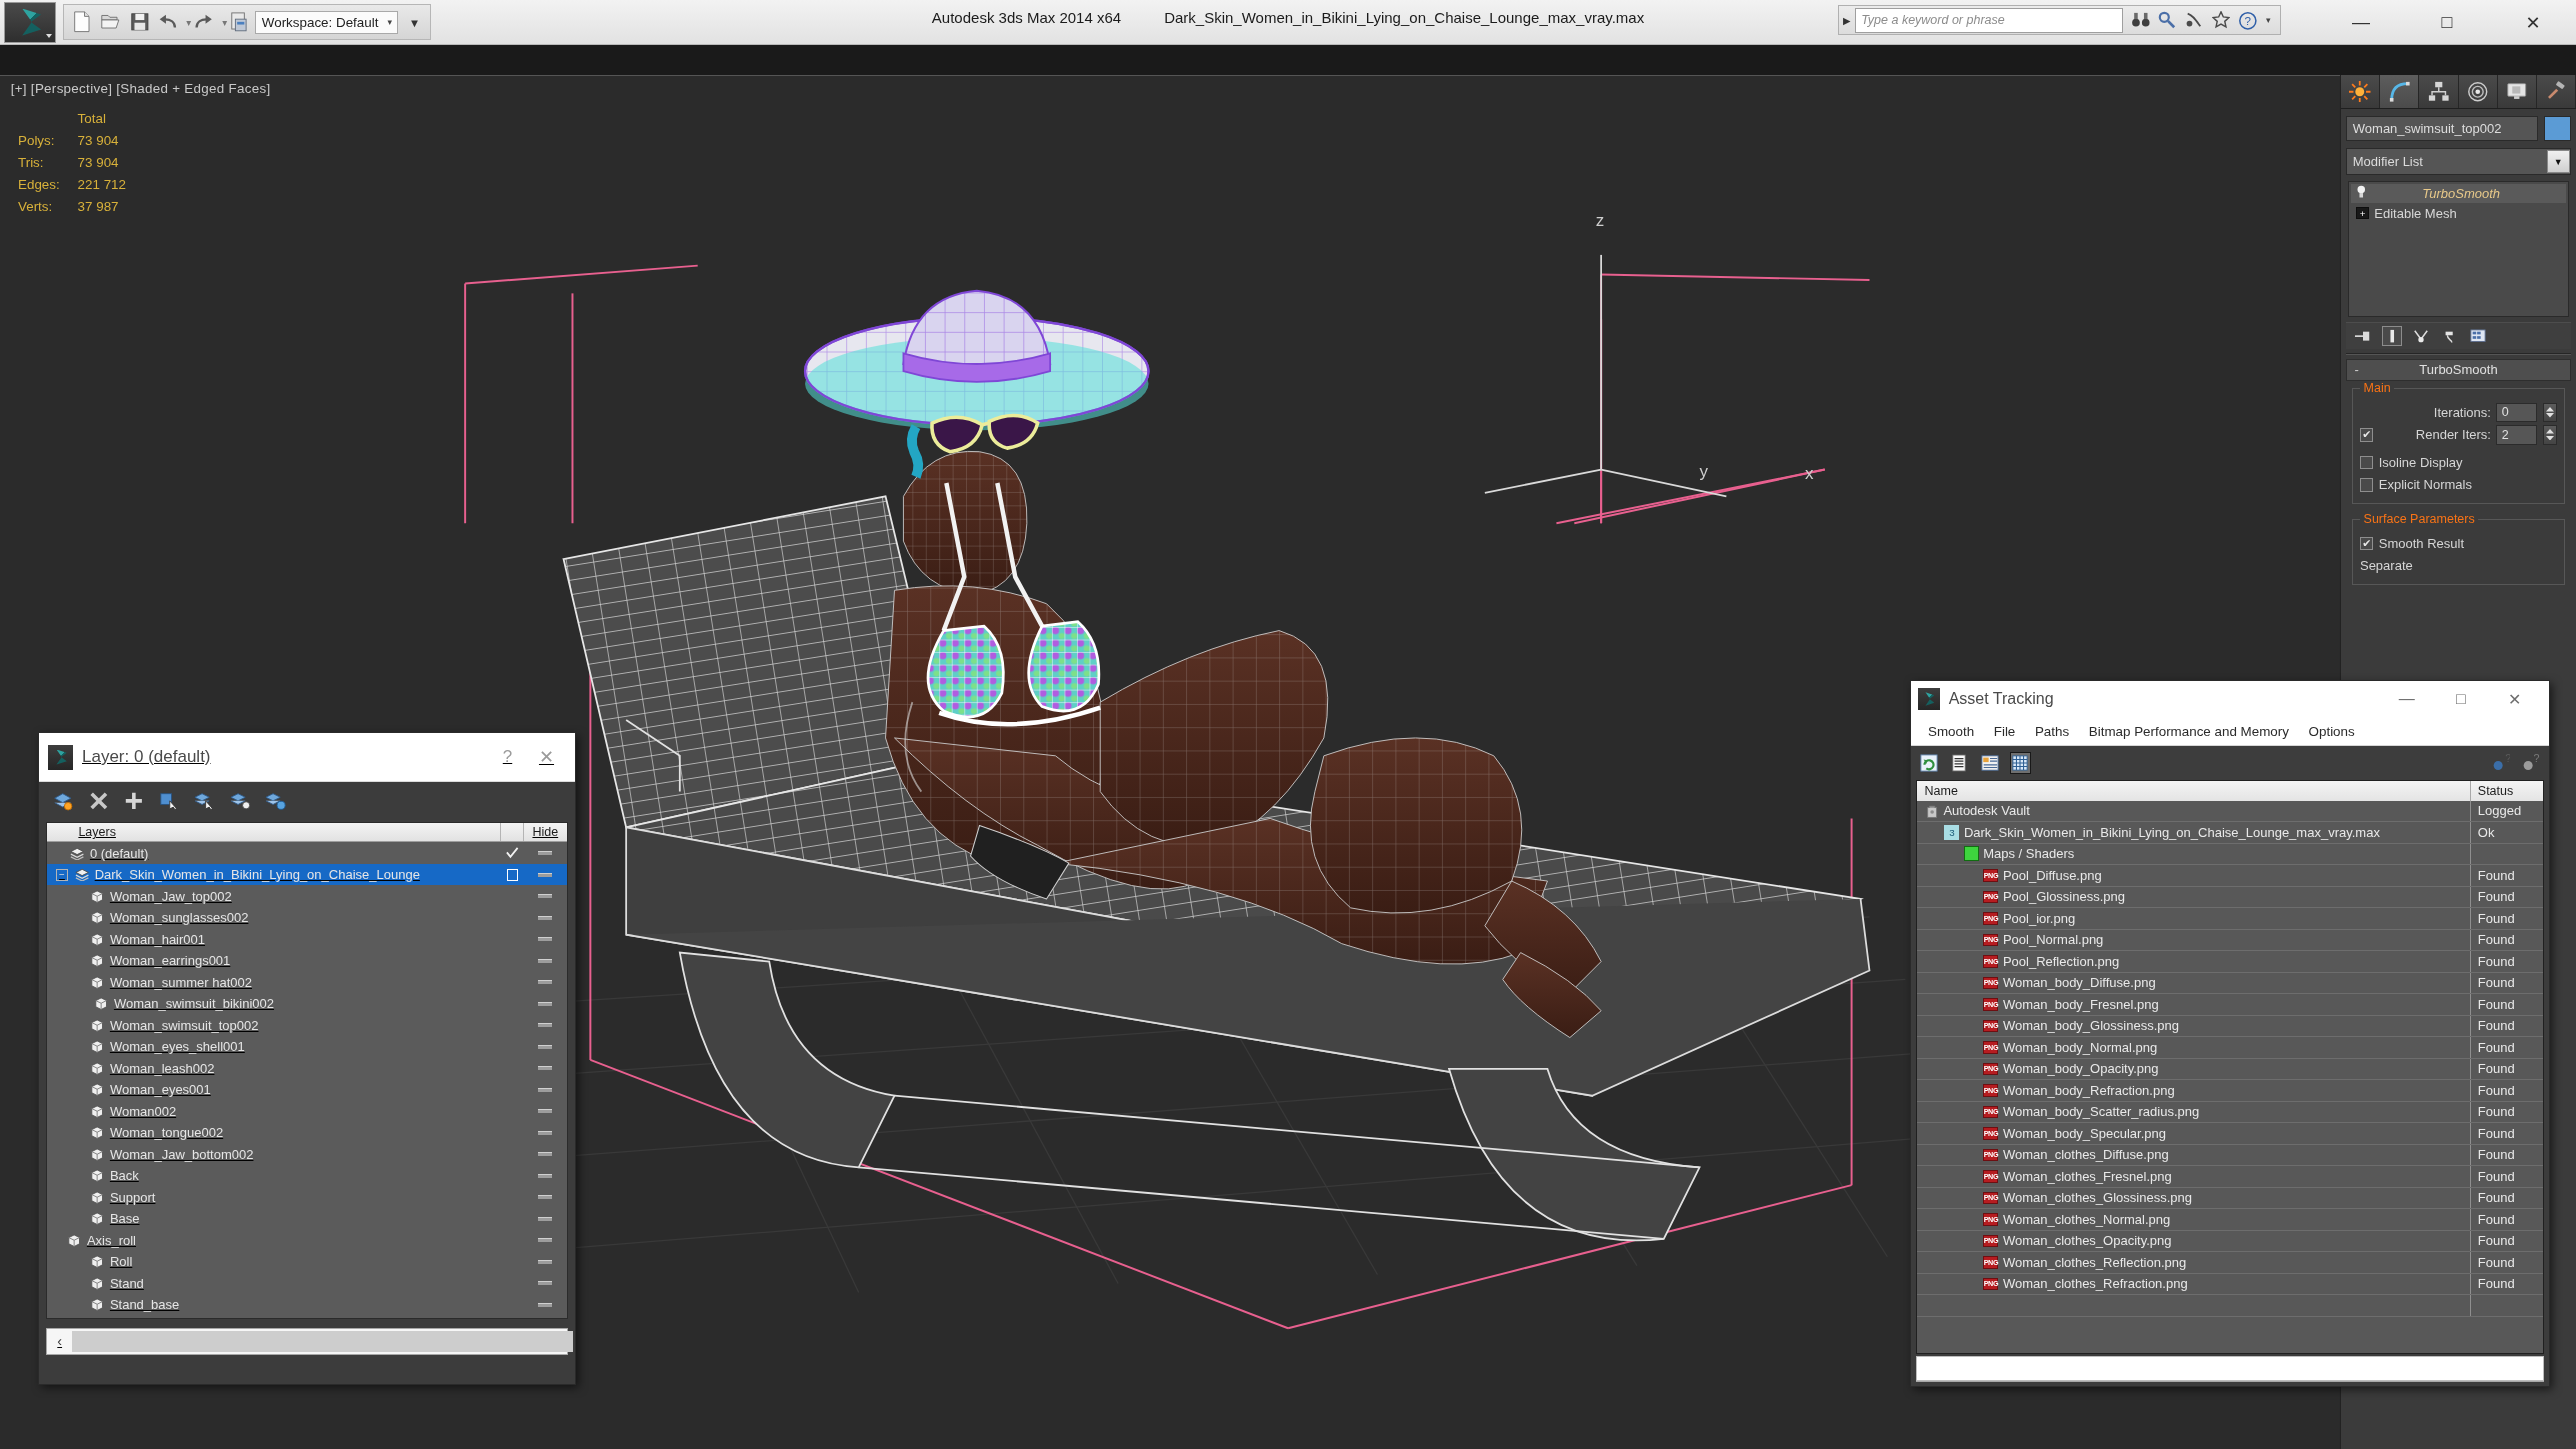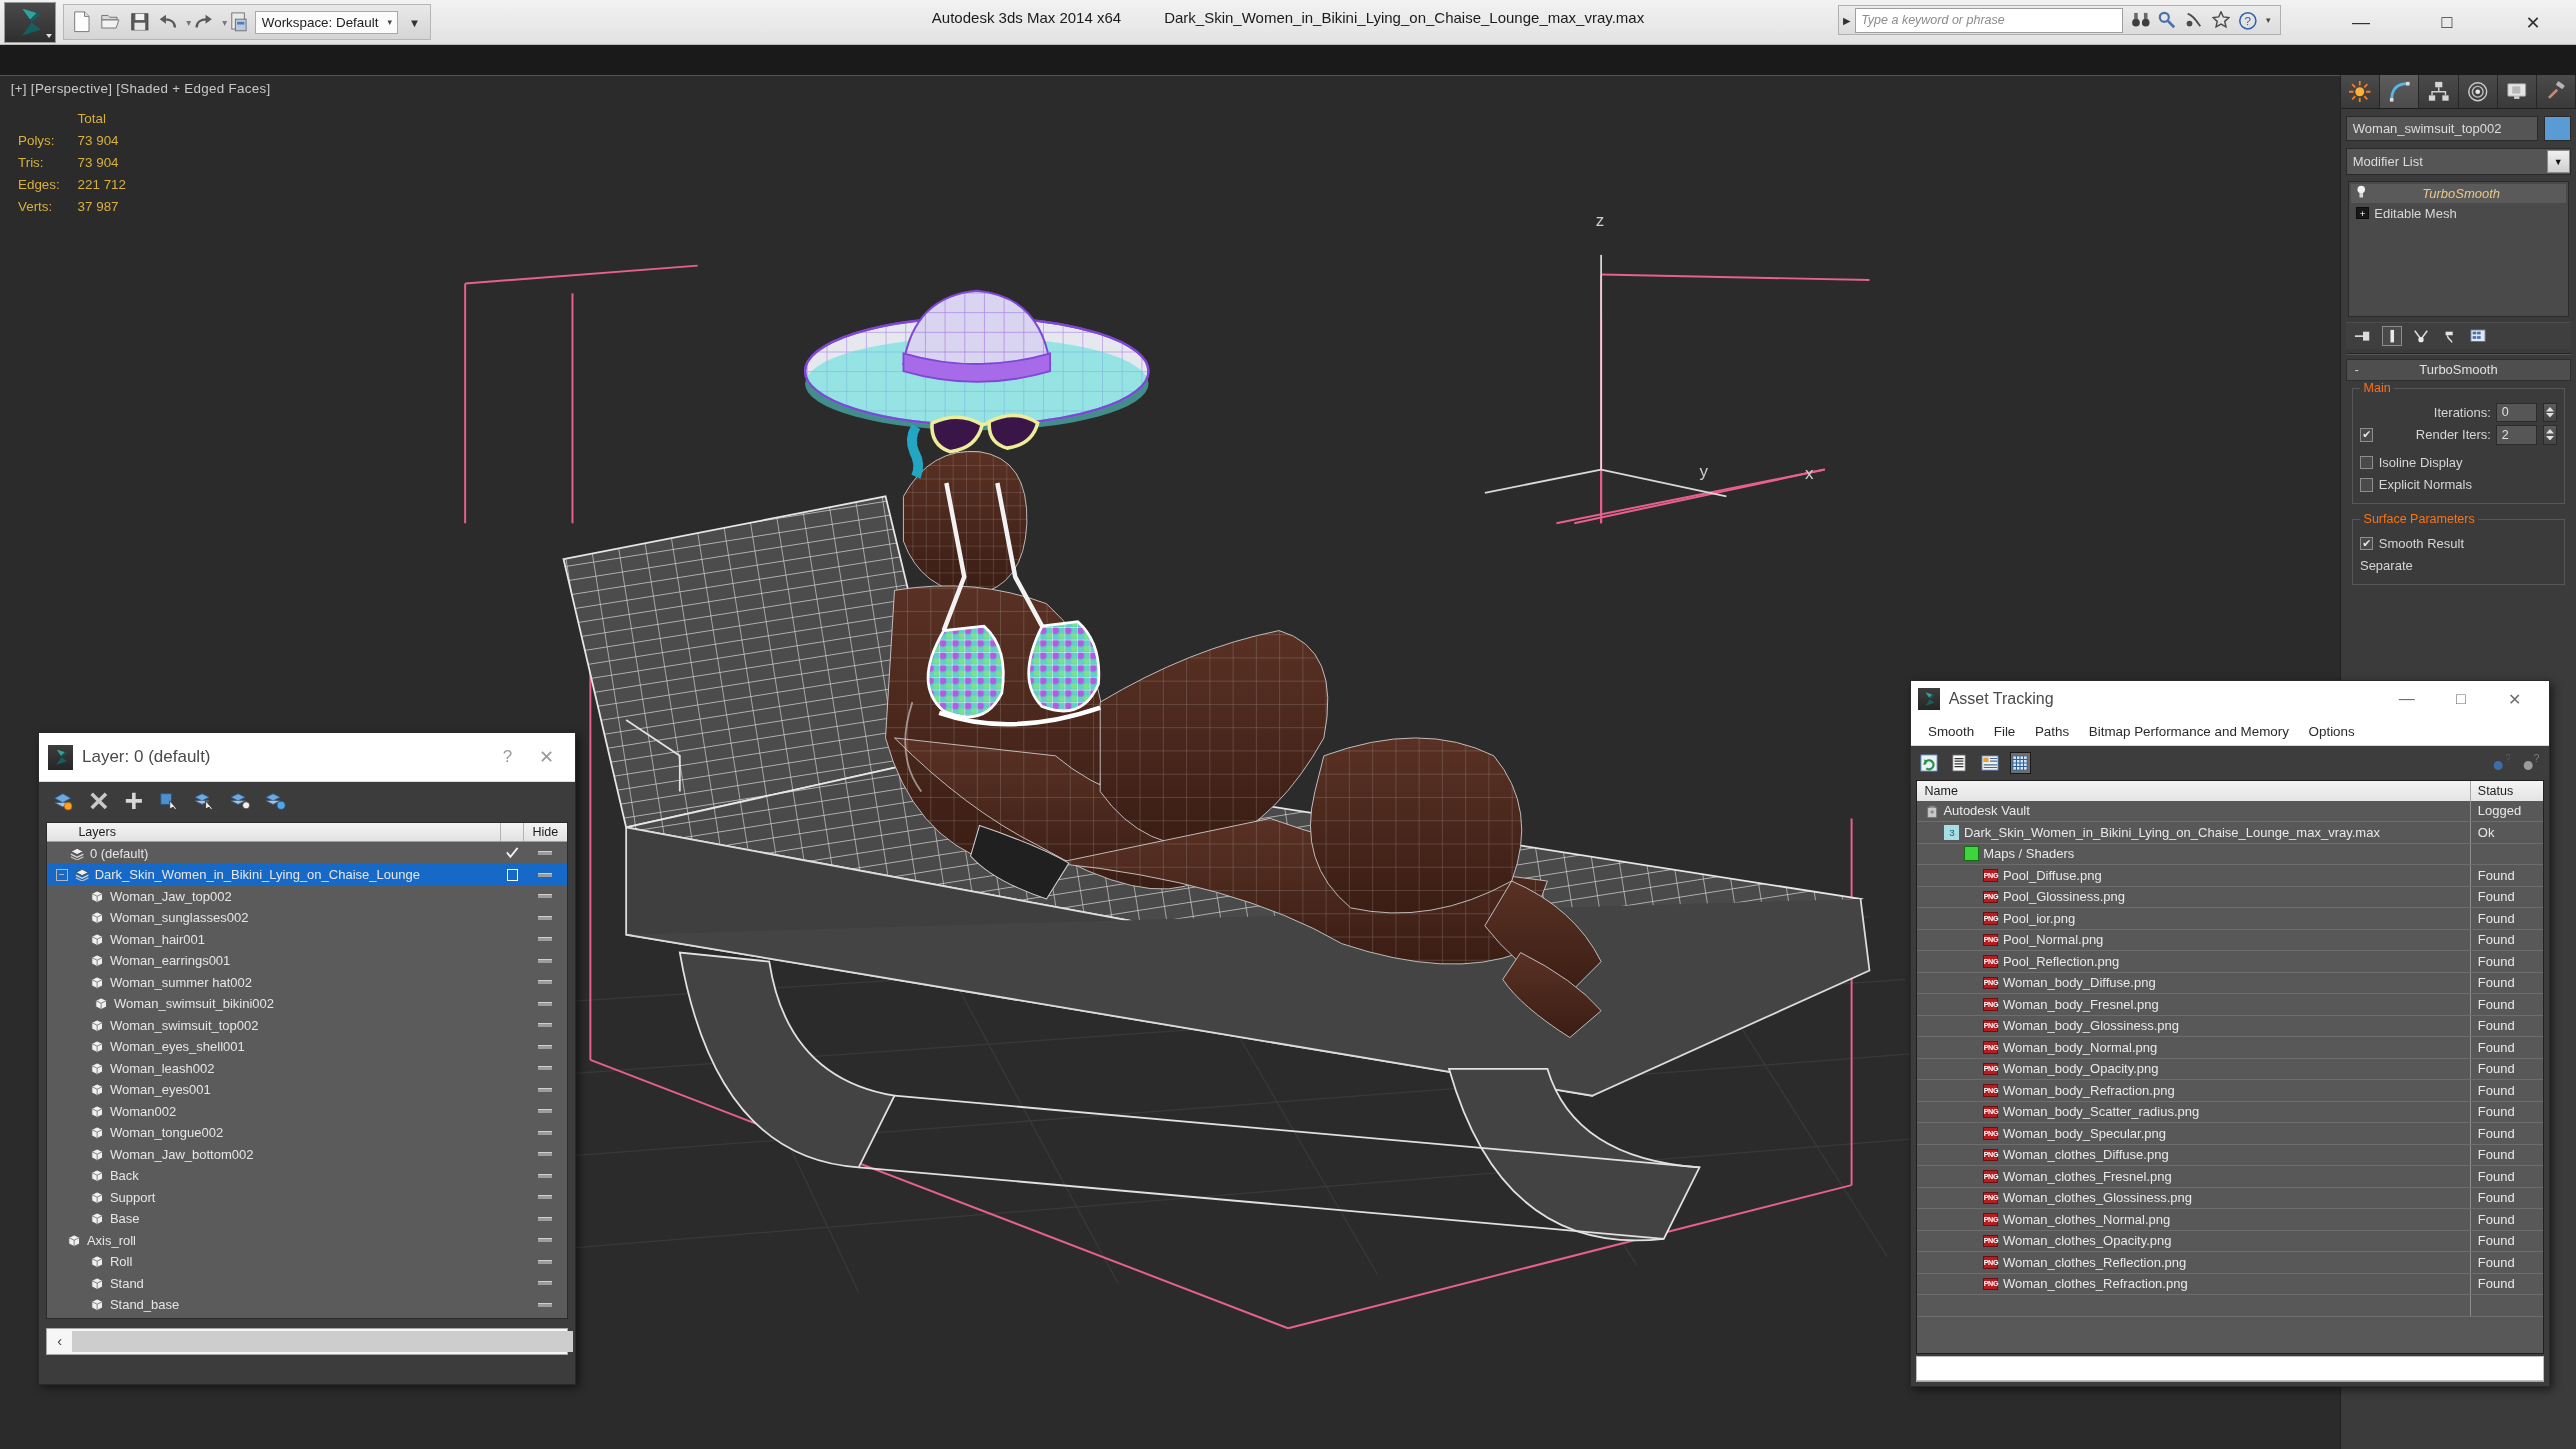--- a/index.html
+++ b/index.html
@@ -100,21 +100,21 @@
   .row .lab{ margin-left:auto;}
   .spin{ width:41px;height:19.7px; background:#565656; border:0.9px solid #2b2b2b; color:#e0e0e0;
      font-size:12.5px; display:flex; align-items:center; padding-left:4.5px;}
   .spinbtn{ width:14.3px;height:19.7px; background:linear-gradient(#5c5c5c,#444); border:0.9px solid #2b2b2b;
      display:flex; flex-direction:column; align-items:center; justify-content:center; gap:1.8px;}
   .chk{ width:13.4px;height:13.4px; background:#4a4a4a; border:0.9px solid #8e8e8e;
      display:flex;align-items:center;justify-content:center; color:#e9e9e9; font-size:10.7px;}
 
   
   .layerdlg{ position:absolute; left:38px; top:732px; width:538px; height:653px;
-     background:#3c3c3c; border:0.9px solid #2a2a2a; box-shadow:2.7px 2.7px 9px rgba(0,0,0,.6);}
+     background:#3c3c3c; border:0.9px solid #2a2a2a; box-shadow:2.7px 2.7px 9px rgba(0,0,0,.6);text-decoration:underline;}
   .dlg-title{ height:49px; background:#ffffff; display:flex; align-items:center; padding:0 9px;
      border-bottom:0.9px solid #dcdcdc;}
   .dlg-title .ico{ width:25px;height:25px; background:linear-gradient(#3d3d3d,#262626);
      display:flex;align-items:center;justify-content:center; margin-right:9px;}
   .dlg-title .ico i{ width:12.5px;height:15px; background:linear-gradient(135deg,#2ea3a0 0 45%, #14605f 45% 100%);
      clip-path:polygon(18% 0,100% 22%,55% 50%,100% 78%,18% 100%,60% 50%); display:block;}
   .dlg-title .txt{ font-size:17px; color:#4a4a4a; flex:1;}
   .dlg-title .q{ font-size:17px; color:#9b9b9b; width:39px; text-align:center;}
   .dlg-title .x{ font-size:18px; color:#9b9b9b; width:39px; text-align:center;}
   .ldlg-toolbar{ height:38px; display:flex; align-items:center; gap:12.5px; padding-left:12.5px;}

